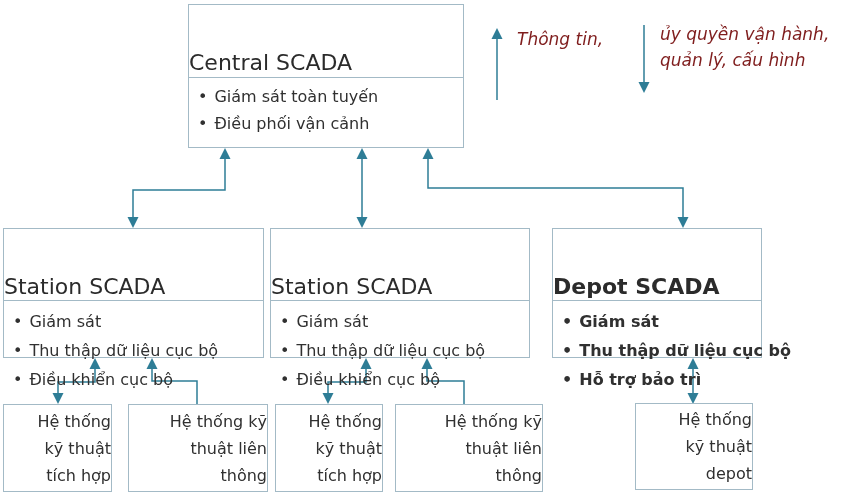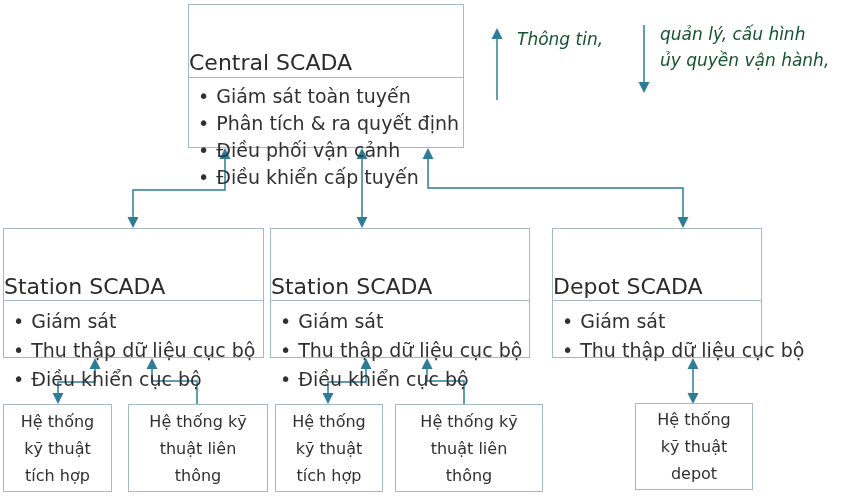--- a/index.html
+++ b/index.html
@@ -22,47 +22,47 @@
     color:#2b2b2b;
     line-height:27px;
     height:27px;
     overflow:hidden;
     white-space:nowrap;
     margin-top:44px;
   }
   .central .title{line-height:28px;height:28px;}
   .bullets{padding:5px 4px 0 9px;}
   .bullet{
-    font-size:19px;
+    font-size:16px;
     line-height:27px;
     white-space:nowrap;
     color:#303030;
   }
   .mid .bullet{line-height:29px;}
   .mid .bullets{padding-top:6px;}
   .bullet::before{
     content:"•";
     margin-right:7px;
   }
   .subsys{
     display:flex;flex-direction:column;
-    align-items:center;justify-content:center;
+    align-items:flex-end;justify-content:center;
     text-align:center;
   }
   .subsys .line{
     font-size:16px;
     line-height:27px;
     white-space:nowrap;
   }
   .annot{
     position:absolute;
     font-style:italic;
     font-size:17px;
     line-height:26px;
-    color:#14532d;
+    color:#7f1d1d;
     white-space:nowrap;
   }
   #connector-layer{
     position:absolute;left:0;top:0;
     pointer-events:none;
   }
   #connector-layer path.conn{
     fill:none;
     stroke:#2E7D96;
     stroke-width:1.5;
@@ -92,57 +92,56 @@
   <path class="conn" d="M693,394 L693,368" marker-start="url(#ah-start)" marker-end="url(#ah-end)"></path>
 
   <path class="conn" d="M497,100 L497,38" marker-end="url(#ah-end)"></path>
   <path class="conn" d="M644,25 L644,83" marker-end="url(#ah-end)"></path>
 </svg>
 
 <div class="box central" style="left:188px;top:4px;width:276px;height:144px;">
   <div class="title">Central SCADA</div>
   <div class="bullets">
     <div class="bullet">Giám sát toàn tuyến</div>
-    <div class="bullet">Phân tích &amp; ra quyết định</div>
     <div class="bullet">Điều phối vận cảnh</div>
-    <div class="bullet">Điều khiển cấp tuyến</div>
   </div>
 </div>
 
 <div class="annot" style="left:517px;top:26px;">
   <div>Thông tin,</div>
 </div>
 <div class="annot" style="left:660px;top:21px;">
+  <div>ủy quyền vận hành,</div>
   <div>quản lý, cấu hình</div>
-  <div>ủy quyền vận hành,</div>
 </div>
 
 <div class="box mid" style="left:3px;top:228px;width:261px;height:130px;">
   <div class="title">Station SCADA</div>
   <div class="bullets">
     <div class="bullet">Giám sát</div>
     <div class="bullet">Thu thập dữ liệu cục bộ</div>
     <div class="bullet">Điều khiển cục bộ</div>
   </div>
 </div>
 
 <div class="box mid" style="left:270px;top:228px;width:260px;height:130px;">
   <div class="title">Station SCADA</div>
   <div class="bullets">
     <div class="bullet">Giám sát</div>
     <div class="bullet">Thu thập dữ liệu cục bộ</div>
     <div class="bullet">Điều khiển cục bộ</div>
   </div>
 </div>
 
-<div class="box mid" style="left:552px;top:228px;width:210px;height:130px;">
+<div class="box mid" style="left:552px;top:228px;width:210px;height:130px;font-weight:bold;">
   <div class="title">Depot SCADA</div>
   <div class="bullets">
     <div class="bullet">Giám sát</div>
     <div class="bullet">Thu thập dữ liệu cục bộ</div>
+    <div class="bullet">Hỗ trợ bảo trì</div>
   </div>
 </div>
 
 <div class="box subsys" style="left:3px;top:404px;width:109px;height:88px;">
   <div class="line">Hệ thống</div>
   <div class="line">kỹ thuật</div>
   <div class="line">tích hợp</div>
 </div>
 
 <div class="box subsys" style="left:128px;top:404px;width:140px;height:88px;">

